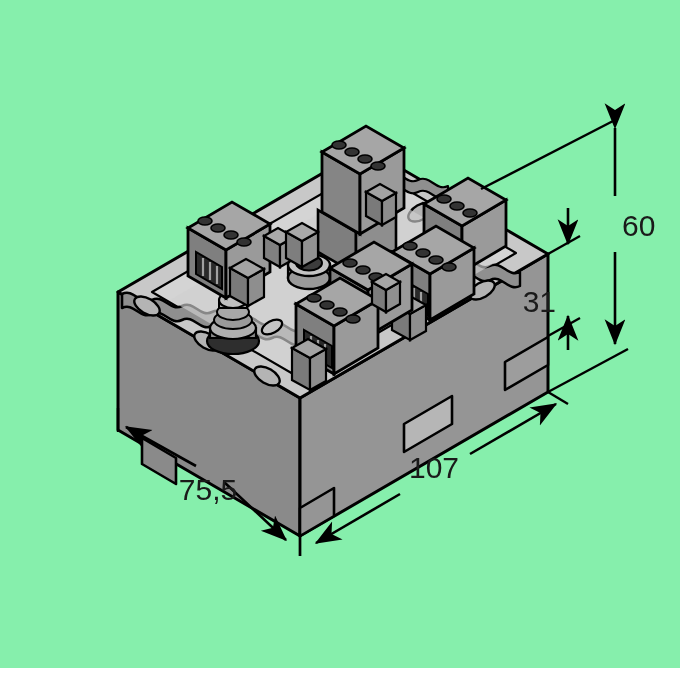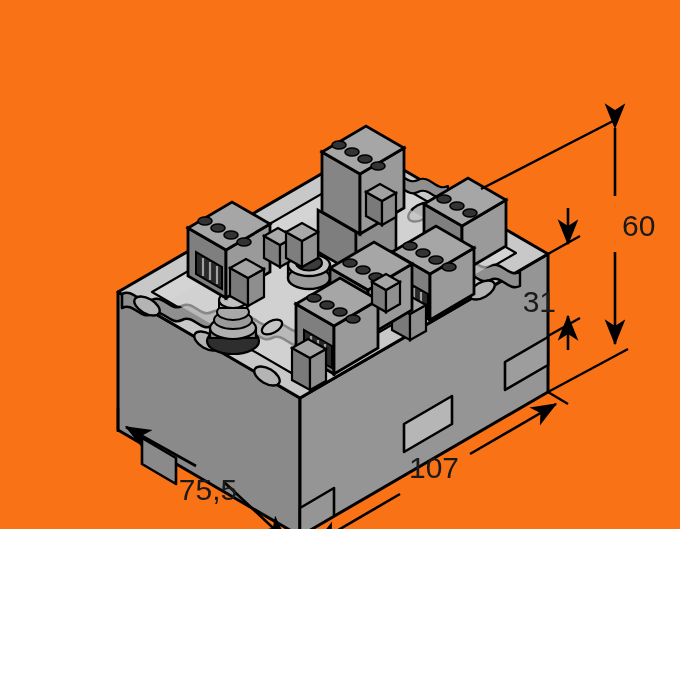--- a/index.html
+++ b/index.html
@@ -6,22 +6,22 @@
     margin: 0;
     padding: 0;
     background: #ffffff;
   }
   body {
     font-family: "Liberation Sans", sans-serif;
   }
   #stage {
     position: relative;
     width: 680px;
-    height: 529px;
-    background: #f97316;
+    height: 668px;
+    background: #86efac;
     overflow: hidden;
   }
   #drawing {
     position: absolute;
     left: 0;
     top: 0;
     width: 680px;
     height: 680px;
   }
   .dim-text {

